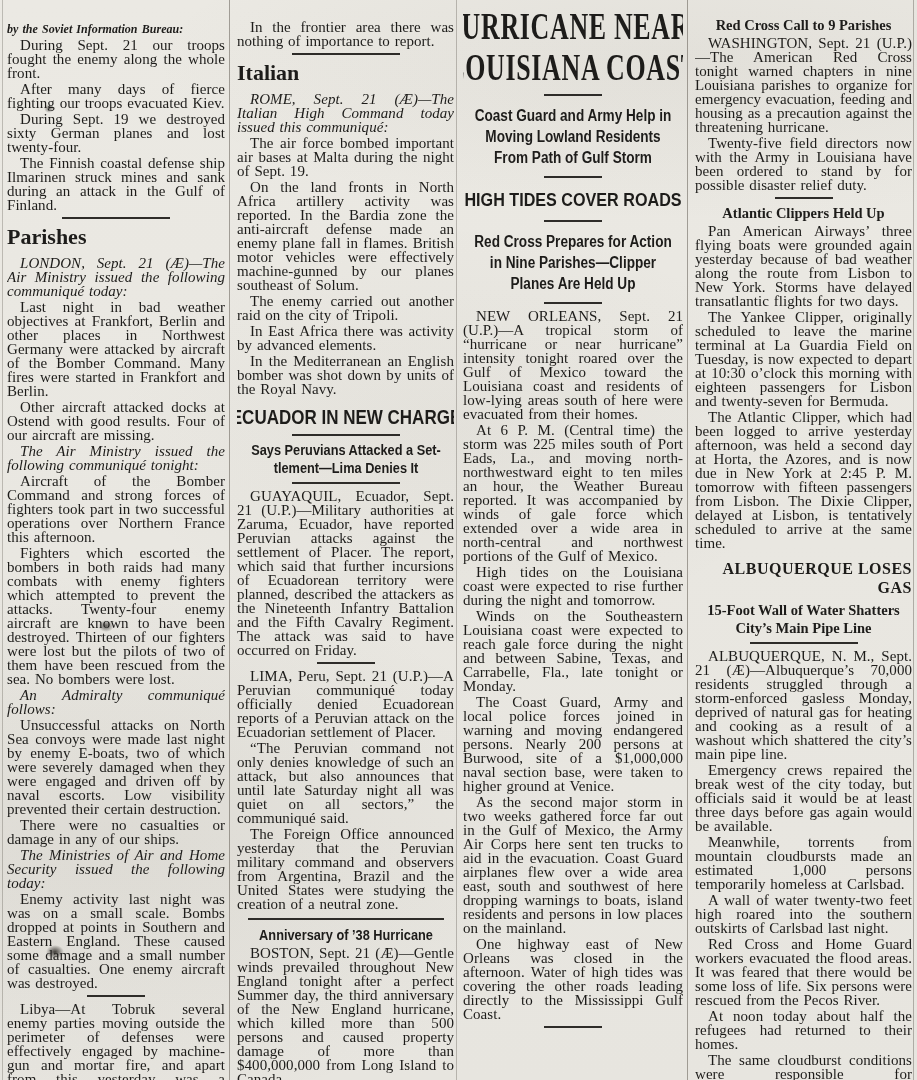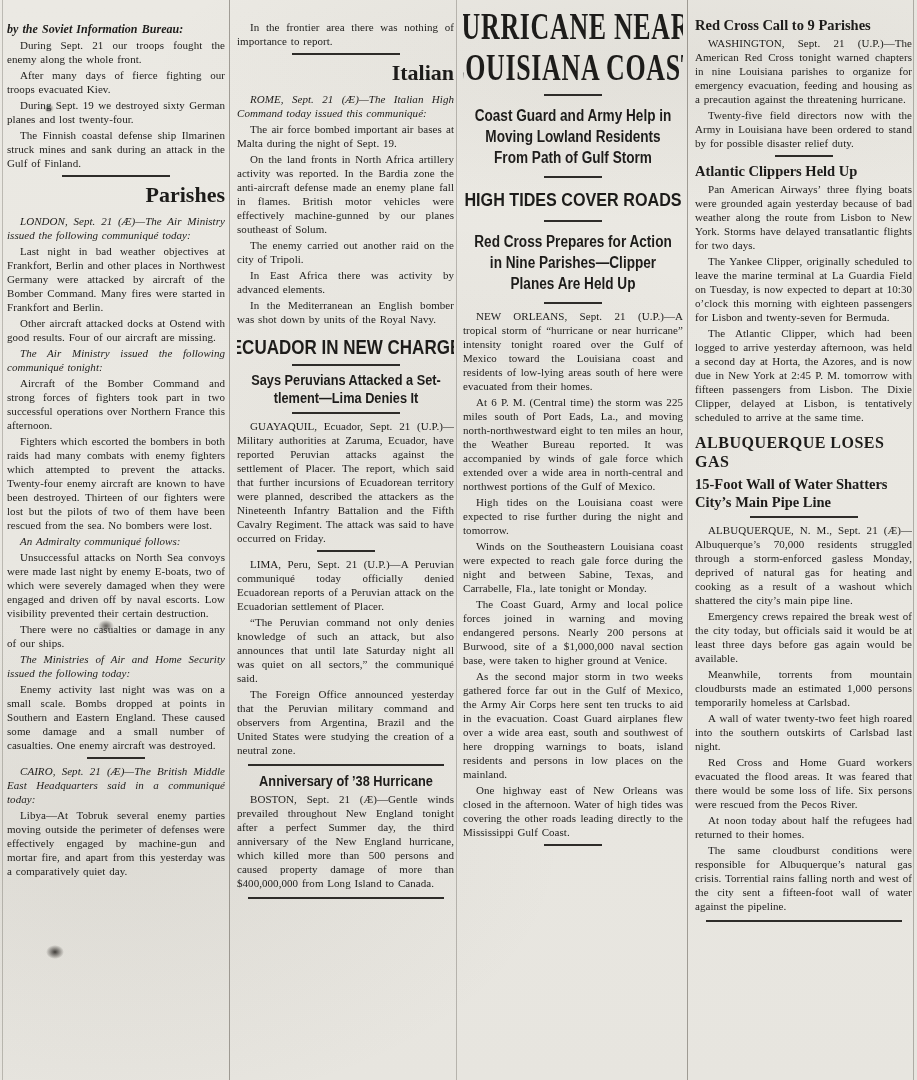--- a/index.html
+++ b/index.html
@@ -11,29 +11,29 @@
       radial-gradient(700px 420px at 12% 78%, rgba(110,104,92,.09), transparent 65%),
       radial-gradient(500px 300px at 50% 40%, rgba(110,104,92,.05), transparent 70%),
       linear-gradient(#ebe9e3,#e7e5df);
   }
   .col{position:absolute;top:0;height:1080px;overflow:hidden;}
   #c0{left:7px;width:218px;padding-top:22px;}
   #c1{left:237px;width:217px;padding-top:20px;}
   #c2{left:463px;width:220px;padding-top:4px;}
   #c3{left:695px;width:217px;padding-top:12px;}
 
-  .para{font-size:11px;line-height:14px;text-align:justify;text-indent:13px;
+  .para{font-size:15px;line-height:14px;text-align:justify;text-indent:13px;
         margin:0 0 2px;letter-spacing:.05px;word-spacing:1px;}
   .kicker{font-style:italic;font-weight:bold;text-indent:0;font-size:12px;}
   .ital{font-style:italic;font-family:Liberation Serif, serif;}
 
-  .h-serif{font-weight:bold;font-size:22px;line-height:26px;text-align:right;margin:5px 0 6px;}
-  .h-serif-caps{font-weight:bold;font-size:16px;line-height:19px;text-align:left;
+  .h-serif{font-weight:bold;font-size:22px;line-height:26px;text-align:left;margin:5px 0 6px;}
+  .h-serif-caps{font-weight:bold;font-size:16px;line-height:19px;text-align:right;
         margin:9px 0 3px;letter-spacing:.5px;}
-  .sub-serif{font-weight:bold;font-size:14.5px;line-height:18px;
+  .sub-serif{font-weight:bold;font-size:14.5px;line-height:18px;text-align:center;
         margin:4px 0 2px;white-space:pre-line;}
 
   .cond{display:block;width:max-content;margin-left:50%;text-align:center;white-space:pre-line;
         transform:translateX(-50%) scaleX(.85);
         font-family:"Liberation Sans","DejaVu Sans",sans-serif;font-weight:bold;}
   .headline{margin:2px 0 6px;}
   .headline .cond{font-family:"Liberation Serif",serif;font-size:37px;line-height:41px;
         letter-spacing:1px;transform:translateX(-50%) scaleX(.70);}
   .deck{margin:9px 0 8px;}
   .deck .cond{font-size:16px;line-height:21px;}
@@ -87,21 +87,20 @@
     <div class="para">Other aircraft attacked docks at Ostend with good results. Four of our aircraft are missing.</div>
     <div class="para ital">The Air Ministry issued the following communiqué tonight:</div>
     <div class="para">Aircraft of the Bomber Command and strong forces of fighters took part in two successful operations over Northern France this afternoon.</div>
     <div class="para">Fighters which escorted the bombers in both raids had many combats with enemy fighters which attempted to prevent the attacks. Twenty-four enemy aircraft are known to have been destroyed. Thirteen of our fighters were lost but the pilots of two of them have been rescued from the sea. No bombers were lost.</div>
     <div class="para ital">An Admiralty communiqué follows:</div>
     <div class="para">Unsuccessful attacks on North Sea convoys were made last night by enemy E-boats, two of which were severely damaged when they were engaged and driven off by naval escorts. Low visibility prevented their certain destruction.</div>
     <div class="para">There were no casualties or damage in any of our ships.</div>
     <div class="para ital">The Ministries of Air and Home Security issued the following today:</div>
     <div class="para">Enemy activity last night was was on a small scale. Bombs dropped at points in Southern and Eastern England. These caused some damage and a small number of casualties. One enemy aircraft was destroyed.</div>
     <div class="hr_s"></div>
-    <div class="para ital">CAIRO, Sept. 21 (Æ)—The British Middle East Headquarters said in a communiqué today:</div>
     <div class="para">Libya—At Tobruk several enemy parties moving outside the perimeter of defenses were effectively engaged by machine-gun and mortar fire, and apart from this yesterday was a comparatively quiet day.</div>
   </div>
 <div class="col" id="c1">
     <div class="para">In the frontier area there was nothing of importance to report.</div>
     <div class="hr_m"></div>
     <div class="h-serif">Italian</div>
     <div class="para ital">ROME, Sept. 21 (Æ)—The Italian High Command today issued this communiqué:</div>
     <div class="para">The air force bombed important air bases at Malta during the night of Sept. 19.</div>
     <div class="para">On the land fronts in North Africa artillery activity was reported. In the Bardia zone the anti-aircraft defense made an enemy plane fall in flames. British motor vehicles were effectively machine-gunned by our planes southeast of Solum.</div>
     <div class="para">The enemy carried out another raid on the city of Tripoli.</div>

